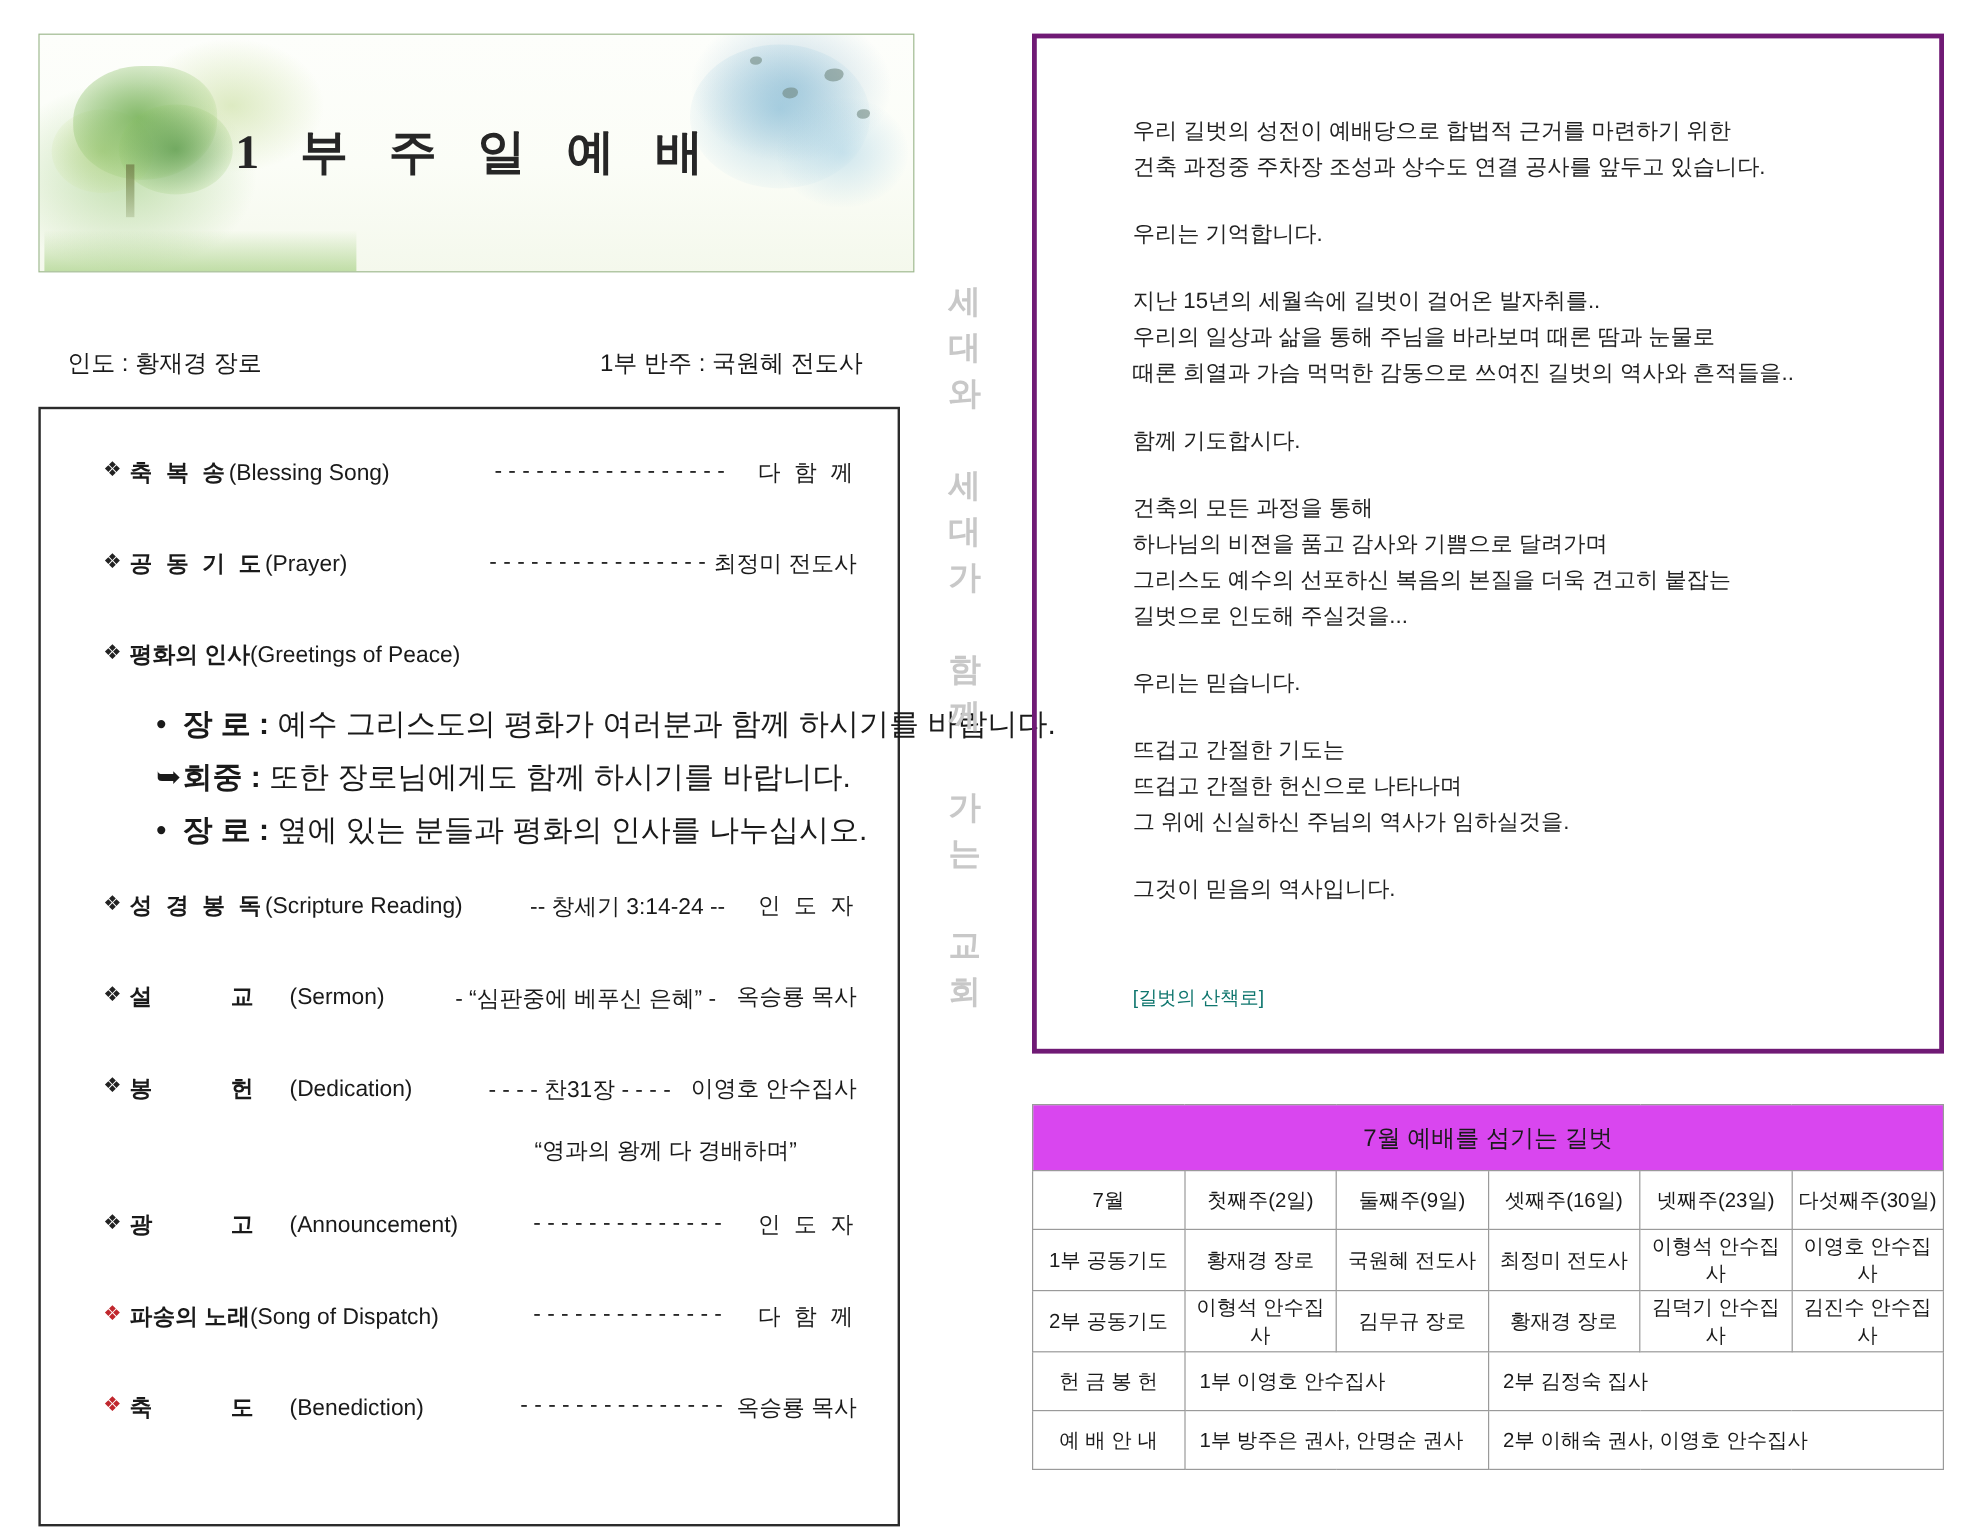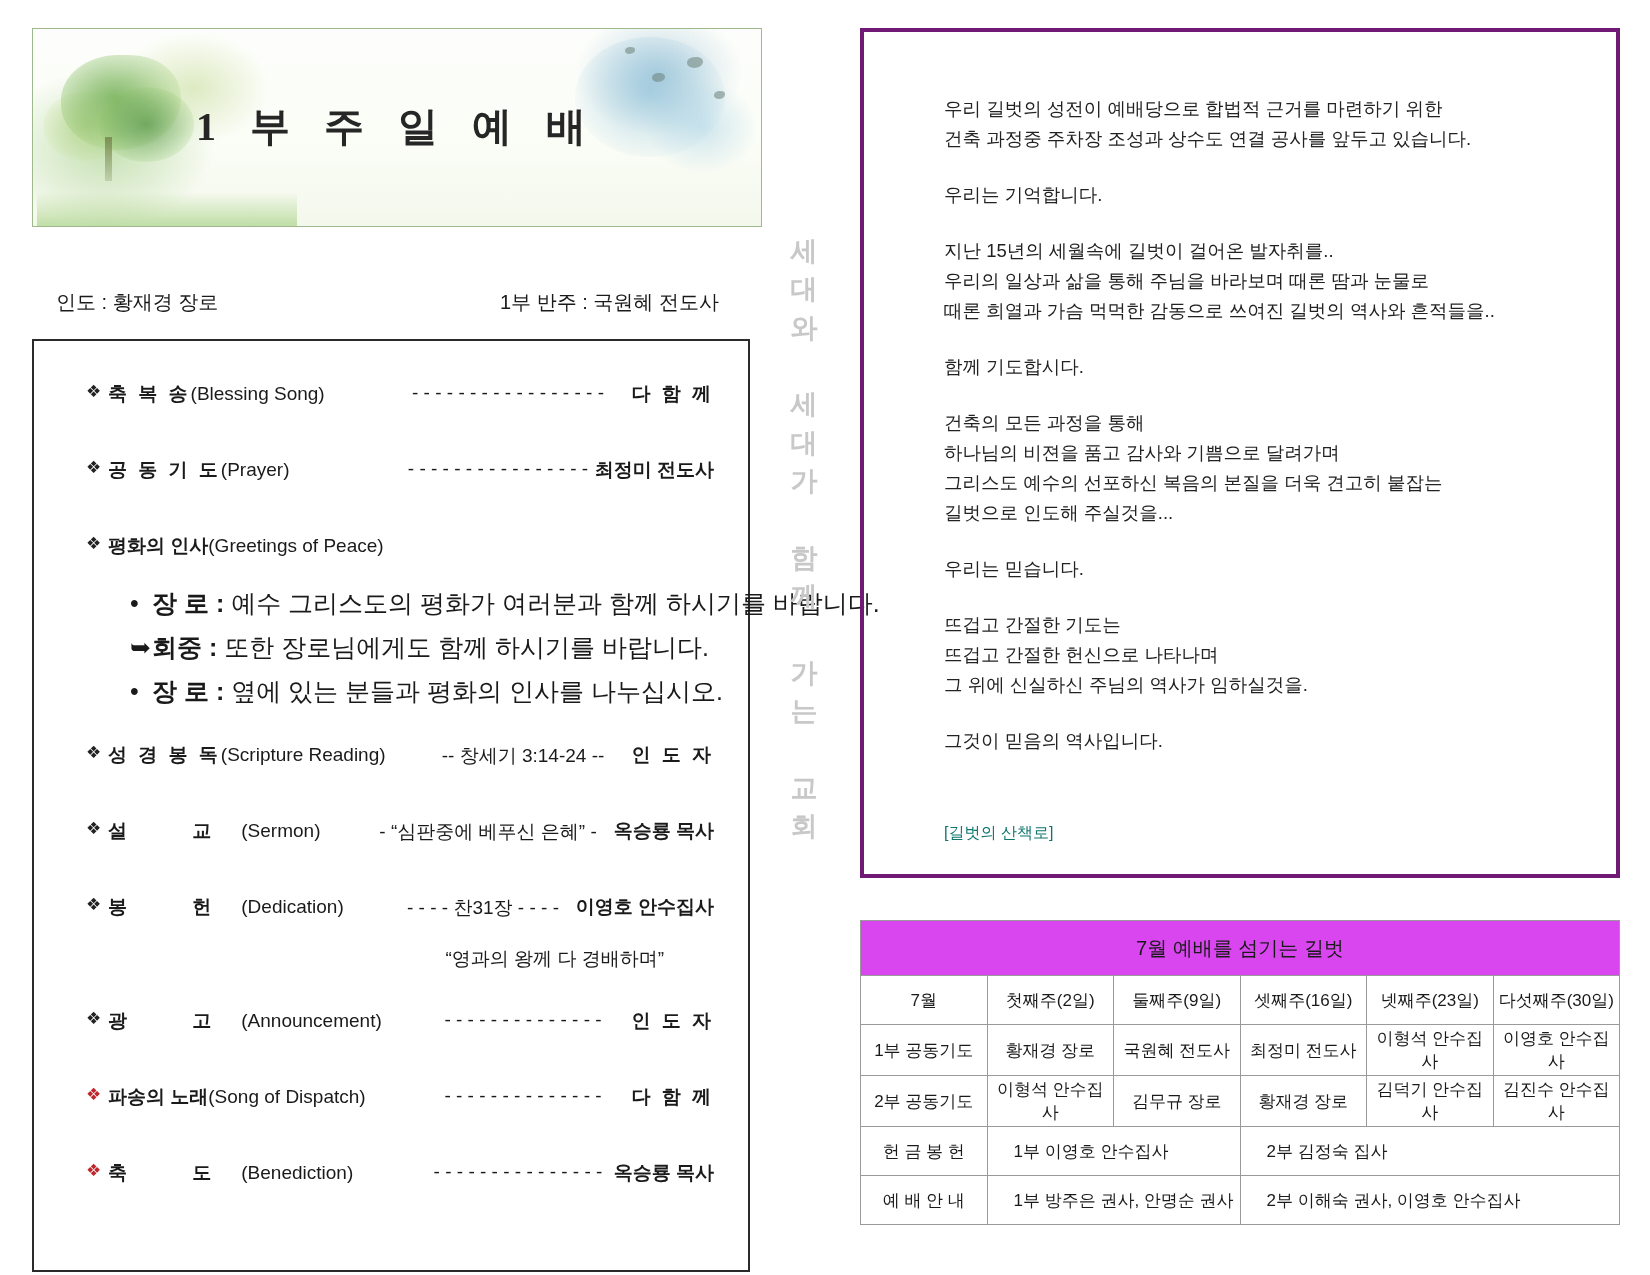--- a/index.html
+++ b/index.html
@@ -121,21 +121,21 @@
   .order-row .title {
     position: absolute; left: 50px; top: 0;
     font-weight: bold;
   }
   .order-row .title .eng { font-weight: normal; }
   .order-row .mid {
     position: absolute; top: 1px;
     text-align: center;
   }
   .order-row .who {
-    position: absolute; right: 10px; top: 0; font-weight: bold;
+    position: absolute; right: 10px; top: 0;
   }
   .spaced { letter-spacing: 3px; }
   .wide-title2 { letter-spacing: 30px; }
 
   #peace-block {
     margin: -22px 0 34px 0;
     font-size: 25px;
     padding-left: 72px;
   }
   #peace-block .line {
@@ -204,21 +204,21 @@
     font-weight: normal;
     color: #1a1a1a;
   }
   #serve-table .caption-cell {
     background: #d946ef;
     font-size: 20px;
     height: 50px;
   }
   #serve-table .hdr td { background: #ffffff; }
   #serve-table td.left-label { width: 108px; }
-  #serve-table td.merge2 { text-align: left; padding-left: 26px; }
+  #serve-table td.merge2 { text-align: left; padding-left: 12px; }
 </style>
 </head>
 <body>
 
 <div id="left-column">
 
   <div id="banner">
     <div class="leaf-c"></div>
     <div class="leaf-a"></div>
     <div class="leaf-b"></div>

